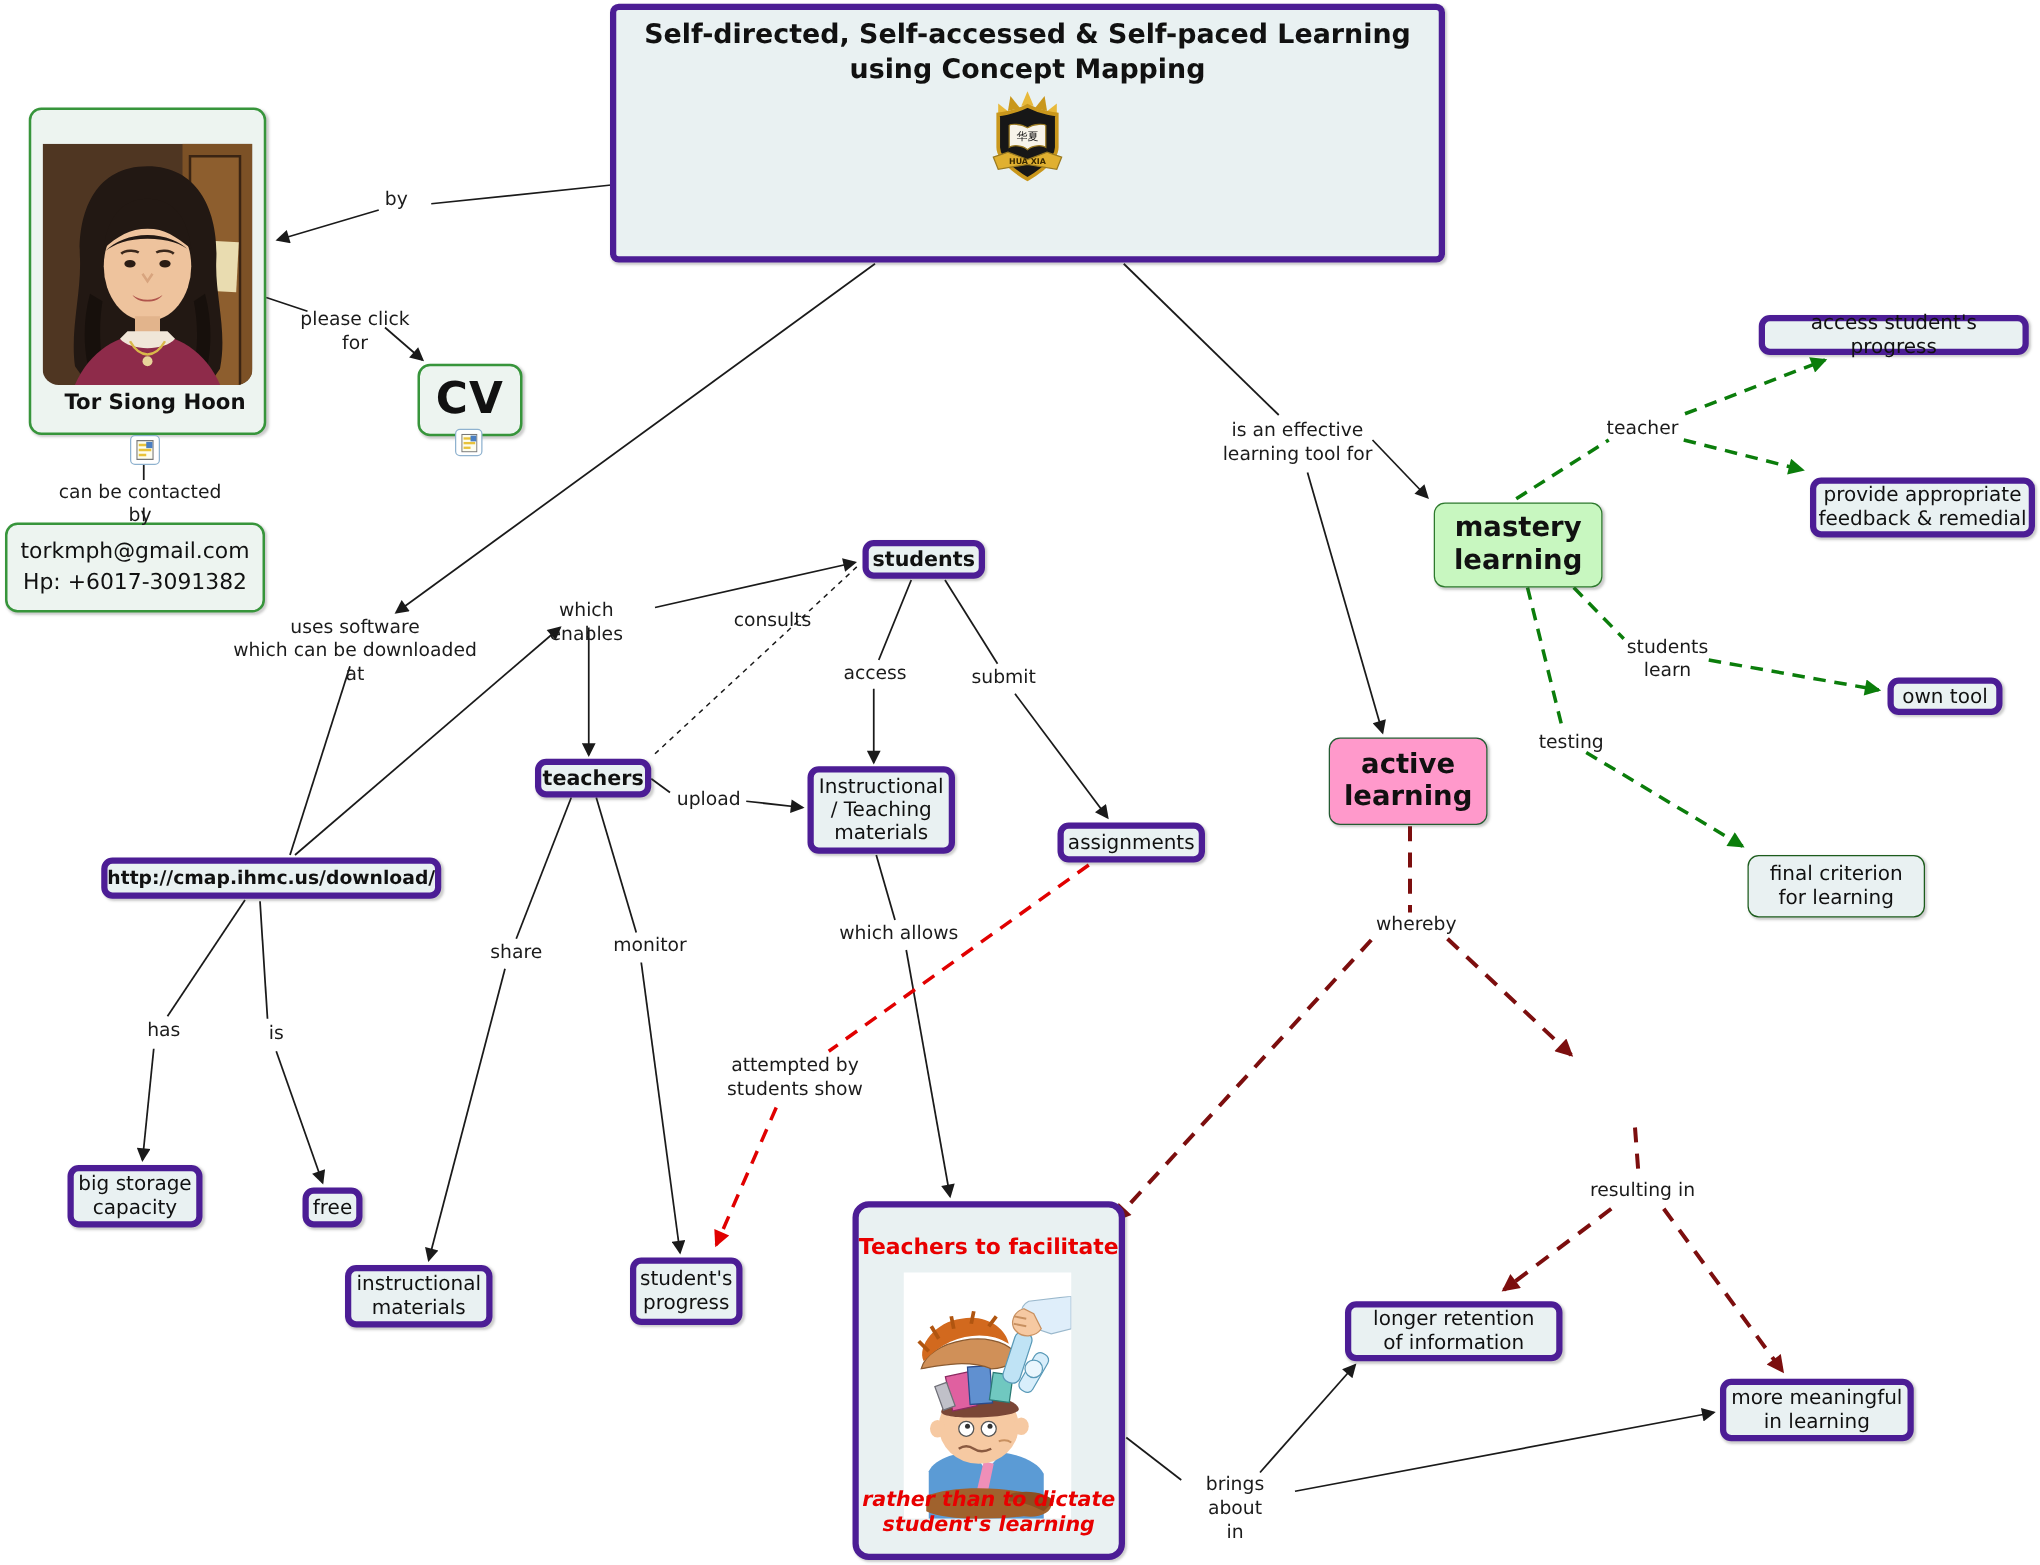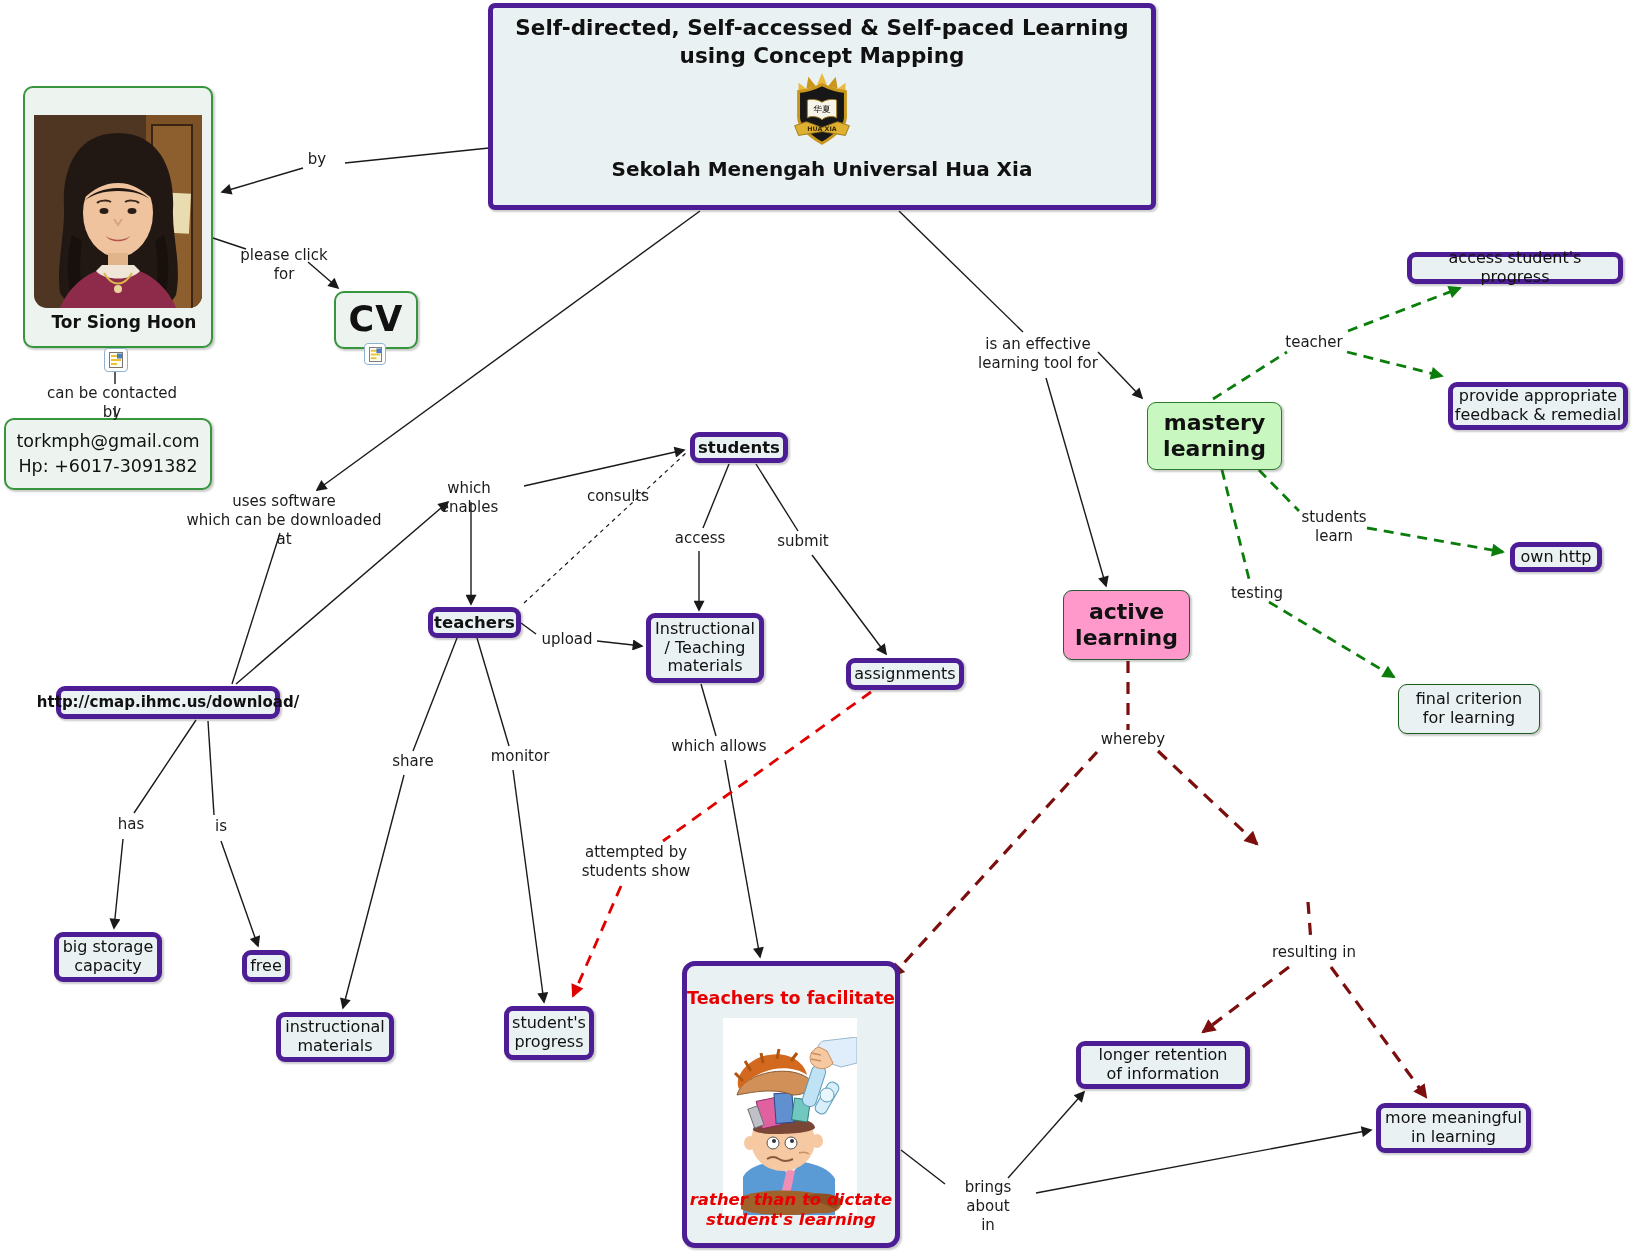--- a/index.html
+++ b/index.html
@@ -128,21 +128,20 @@
         <polygon points="56,6 58,18 48,16" fill="#c9971c"></polygon>
         <polygon points="18,12 28,20 18,24" fill="#e8b93a"></polygon>
         <polygon points="66,12 66,24 56,20" fill="#e8b93a"></polygon>
         <path d="M42,14 C54,20 66,21 66,21 L66,48 C66,61 42,74 42,74 C42,74 18,61 18,48 L18,21 C18,21 30,20 42,14 Z" fill="#171717" stroke="#c9971c" stroke-width="3"></path>
         <path d="M42,32 C36,28 28,29 27,30 L27,48 C30,46 38,46 42,50 C46,46 54,46 57,48 L57,30 C56,29 48,28 42,32 Z" fill="#f7f4ea" stroke="#9a7a20" stroke-width="1"></path>
         <text x="42" y="42" font-size="9" text-anchor="middle" fill="#111">华夏</text>
         <path d="M14,56 L26,52 L42,58 L58,52 L70,56 L66,66 L42,62 L18,66 Z" fill="#e0b030" stroke="#9a7a20" stroke-width="1"></path>
         <text x="42" y="61.5" font-size="6.5" font-weight="bold" text-anchor="middle" fill="#3a2a00">HUA XIA</text>
       </g>
     </svg>
-    <div class="school">Sekolah Menengah Universal Hua Xia</div>
   </div>
 
   <div class="node greenbox photo-box" style="left:23px;top:86px;width:190px;height:262px;">
     <div class="photo-frame">
       <svg width="168" height="212" viewBox="0 0 168 212">
         <rect width="168" height="212" fill="#4f3622"></rect>
         <rect x="112" y="0" width="56" height="212" fill="#7c5126"></rect>
         <rect x="118" y="10" width="40" height="190" fill="#8d5e2e" stroke="#3a2413" stroke-width="2"></rect>
         <rect x="126" y="78" width="30" height="40" fill="#e9dcb0" transform="rotate(3 141 98)"></rect>
         <path d="M84,18 C40,18 28,58 30,92 C31,120 22,150 26,178 L50,212 L120,212 L142,180 C148,150 138,122 139,94 C141,56 126,18 84,18 Z" fill="#221813"></path>
@@ -187,21 +186,21 @@
       <rect x="2" y="11" width="6" height="2" fill="#e8c23a"></rect>
       <rect x="8" y="1.5" width="5" height="5" fill="#4a7ec2"></rect>
     </svg>
   </div>
 
   <div class="node greenbox contact" style="left:4px;top:418px;width:208px;height:72px;">
     <span>torkmph@gmail.com
 Hp: +6017-3091382</span>
   </div>
 
-  <div class="node urlnode" style="left:56px;top:686px;width:224px;height:33px;"><span>http://cmap.ihmc.us/download/</span></div>
+  <div class="node urlnode" style="left:81px;top:686px;width:272px;height:33px;"><span>http://cmap.ihmc.us/download/</span></div>
 
   <div class="node bold" style="left:690px;top:432px;width:98px;height:31px;font-size:16.5px;"><span>students</span></div>
 
   <div class="node bold" style="left:428px;top:607px;width:93px;height:31px;font-size:16.5px;"><span>teachers</span></div>
 
   <div class="node" style="left:646px;top:613px;width:118px;height:70px;"><span>Instructional
 / Teaching
 materials</span></div>
 
   <div class="node" style="left:846px;top:658px;width:118px;height:32px;"><span>assignments</span></div>
@@ -221,21 +220,21 @@
 learning</span></div>
 
   <div class="node active" style="left:1063px;top:590px;width:127px;height:70px;"><span>active
 learning</span></div>
 
   <div class="node" style="left:1407px;top:252px;width:216px;height:32px;"><span>access student's progress</span></div>
 
   <div class="node" style="left:1448px;top:382px;width:180px;height:48px;"><span>provide appropriate
 feedback &amp; remedial</span></div>
 
-  <div class="node" style="left:1510px;top:542px;width:92px;height:30px;"><span>own http</span></div>
+  <div class="node" style="left:1510px;top:542px;width:92px;height:30px;"><span>own tool</span></div>
 
   <div class="node darkgreenborder" style="left:1398px;top:684px;width:142px;height:50px;"><span>final criterion
 for learning</span></div>
 
 
   <div class="node" style="left:1076px;top:1041px;width:174px;height:48px;"><span>longer retention
 of information</span></div>
 
   <div class="node" style="left:1376px;top:1103px;width:155px;height:50px;"><span>more meaningful
 in learning</span></div>

